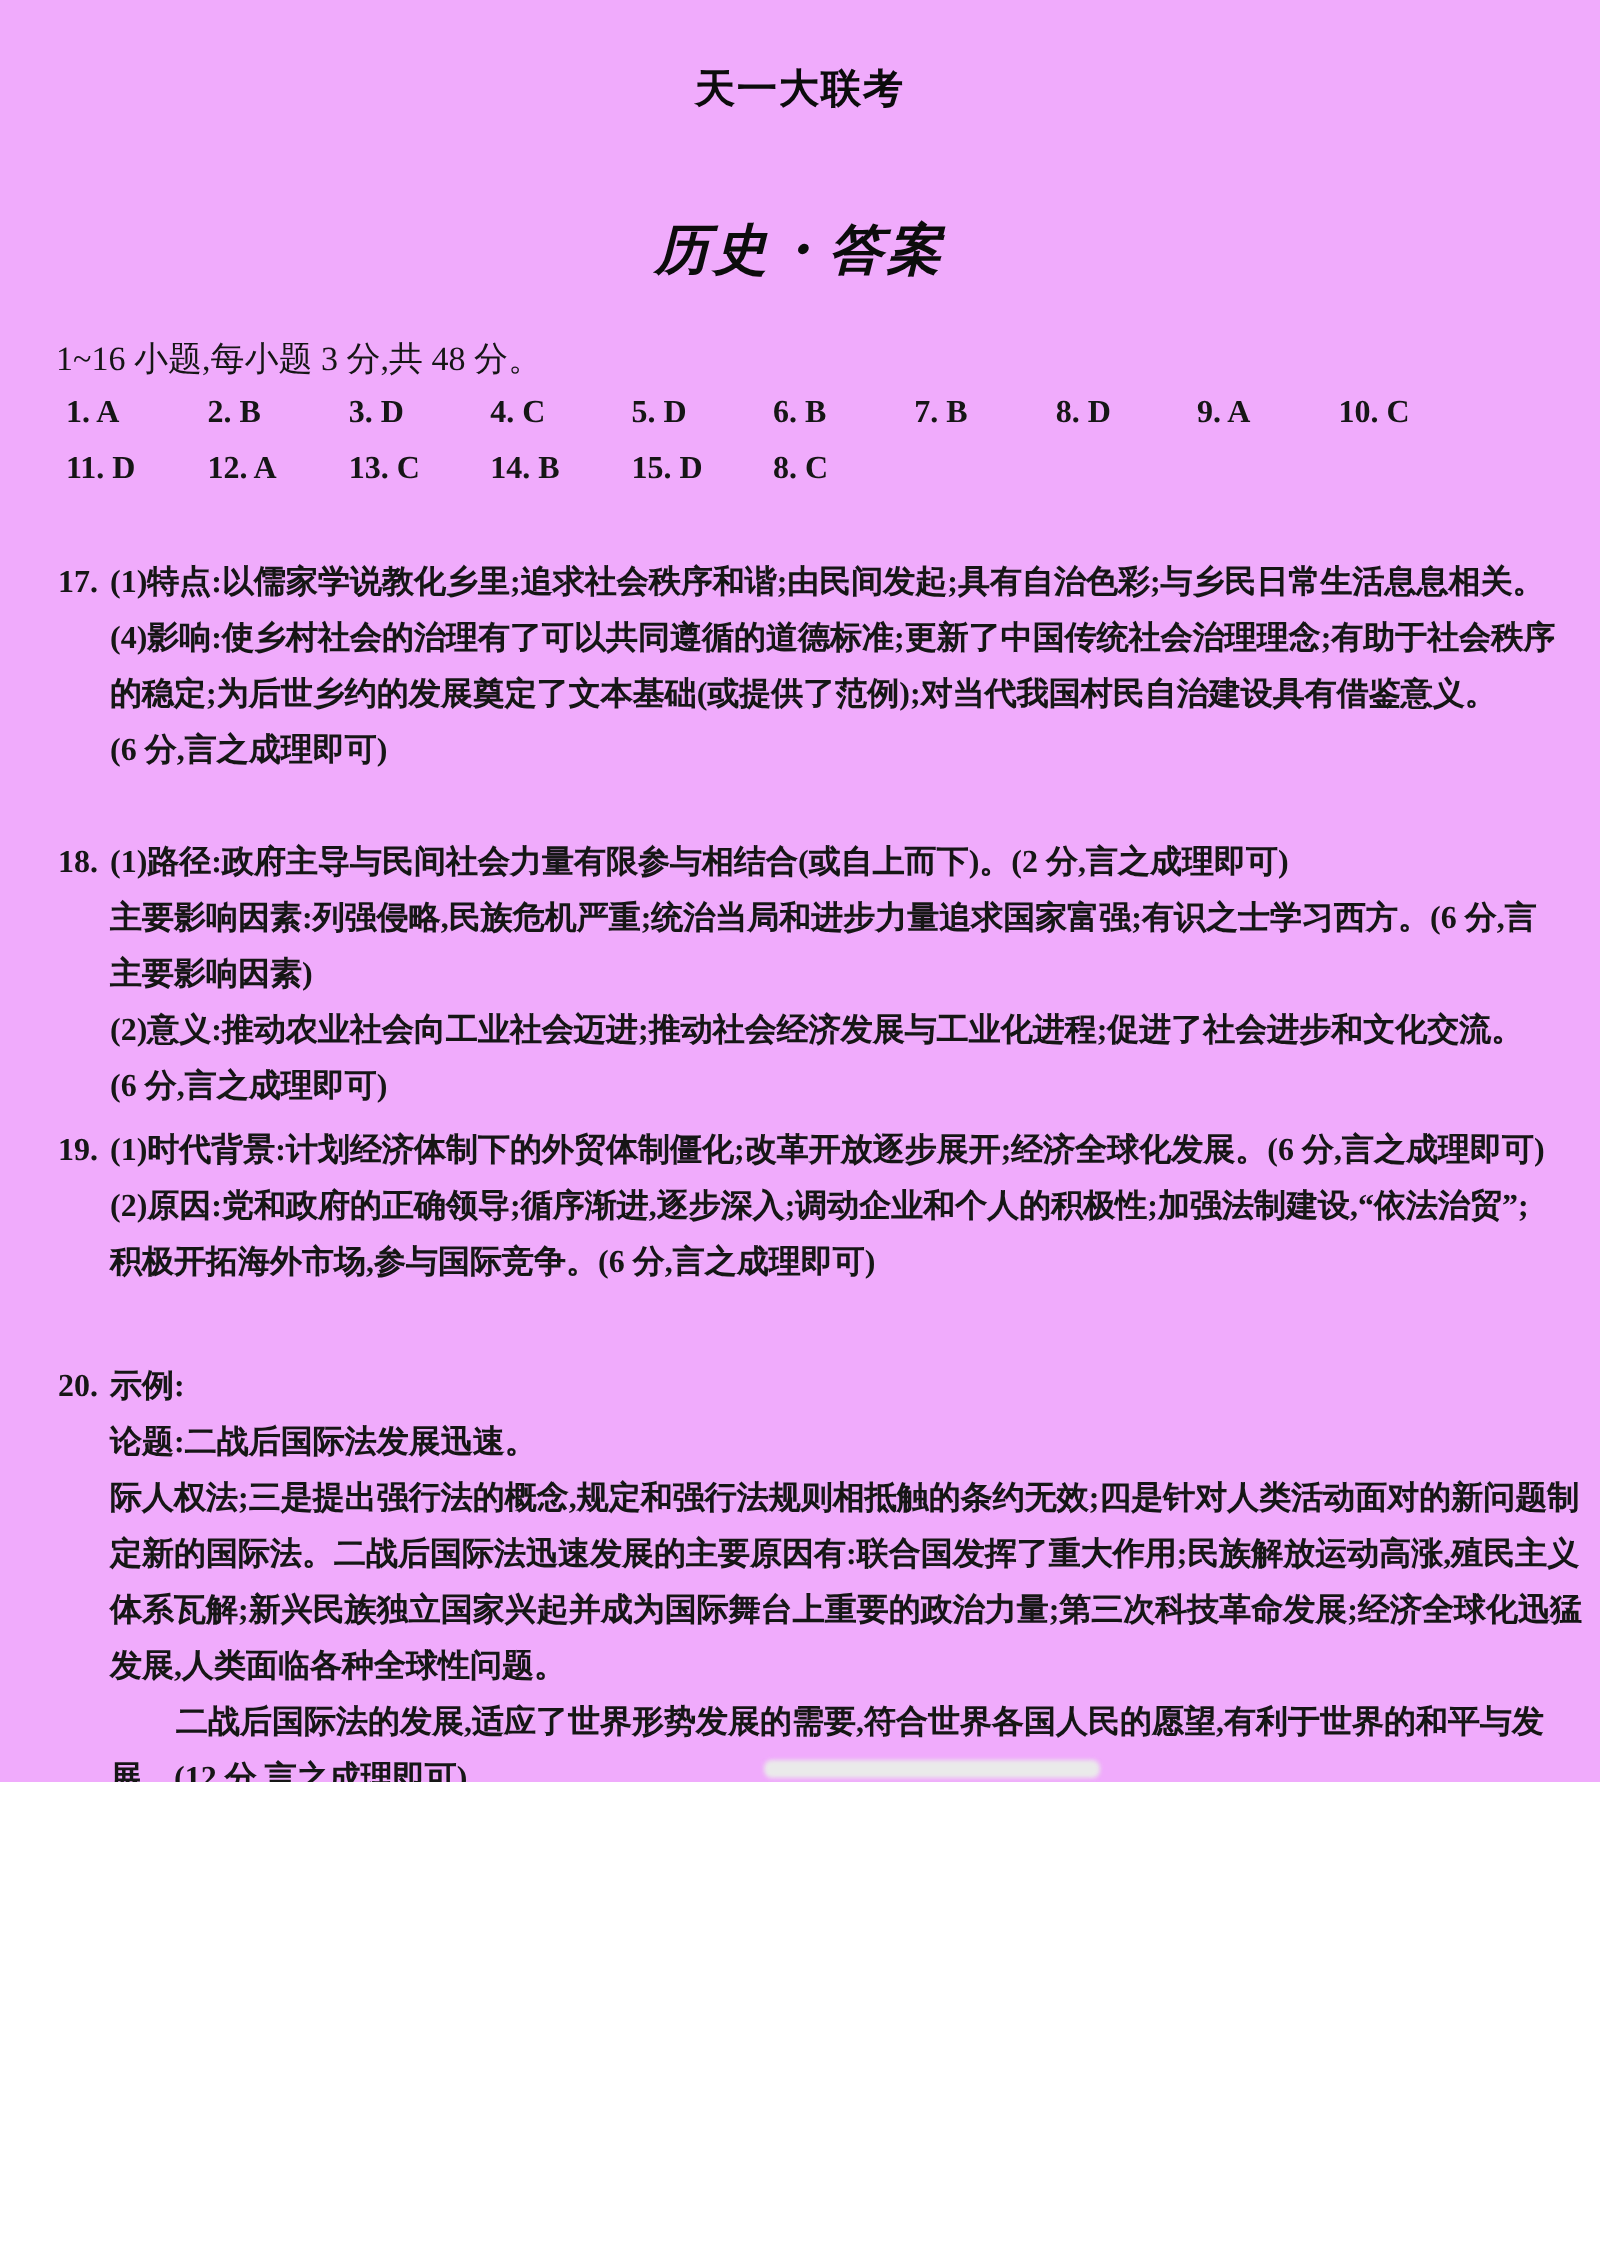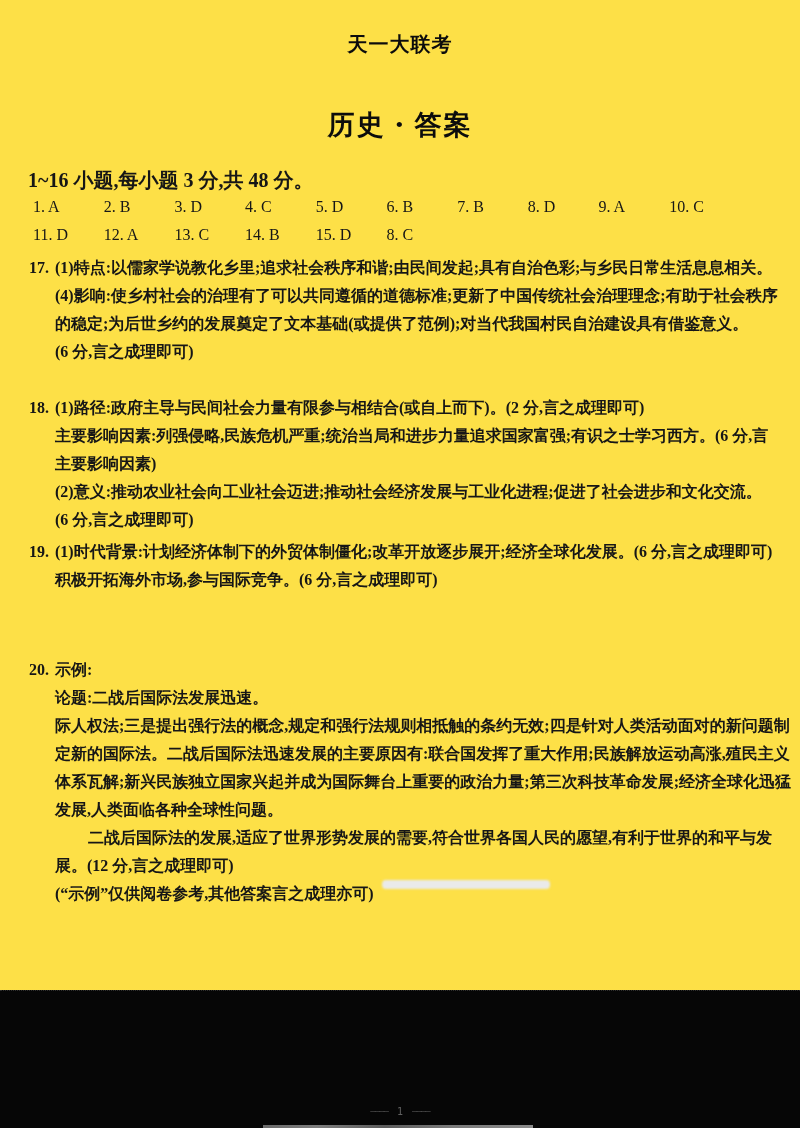--- a/index.html
+++ b/index.html
@@ -2,50 +2,50 @@
 <html><head>
 <meta charset="utf-8">
 <style>
   html,body{margin:0;padding:0;}
   body{
     width:800px;height:1131px;
     background:#ffffff;
     font-family:"Liberation Serif", serif;
   }
   .page{
-    position:relative;width:800px;height:1131px;
-    background:#fde047;overflow:hidden;color:#141414;
+    position:relative;width:800px;height:891px;
+    background:#f0abfc;overflow:hidden;color:#141414;
   }
   
   .hline{
     position:absolute;left:0;width:800px;text-align:center;
     font-family:"Liberation Sans", sans-serif;font-weight:bold;color:#0c0c0c;
     white-space:nowrap;
   }
   .brand{top:31px;font-size:20px;letter-spacing:1px;}
   .session{top:60px;font-size:21px;}
-  .subject{top:107px;font-size:27px;letter-spacing:2px;}
+  .subject{top:107px;font-size:27px;letter-spacing:2px;font-style:italic;}
   
   .tline{
     position:absolute;height:28px;line-height:28px;
-    font-size:20px;font-weight:bold;color:#161616;white-space:nowrap;text-align:right;
+    font-size:17px;font-weight:normal;color:#161616;white-space:nowrap;text-align:right;
   }
   .intro{left:28px;top:166px;}
   .ansrow{
     position:absolute;left:33px;display:flex;
-    font-size:16px;font-weight:normal;color:#161616;
+    font-size:16px;font-weight:bold;color:#161616;
     height:28px;line-height:28px;white-space:nowrap;
   }
   .row1{top:193px;}
   .row2{top:221px;}
   .ans{width:70.7px;}
   .ans:last-child{width:auto;}
   .q{
     position:absolute;left:55px;
-    font-size:16px;font-weight:bold;color:#161616;
+    font-size:16px;font-weight:bold;color:#161616;margin-top:24px;
   }
   .q .ln{height:28px;line-height:28px;white-space:nowrap;}
   .qnum{position:absolute;left:-26px;top:0;height:28px;line-height:28px;}
   .q17{top:254px;}
   .q18{top:394px;}
   .q19{top:538px;}
   .q20{top:656px;}
   .indent{padding-left:33px;}
   
   .smudge{
@@ -116,20 +116,21 @@
     <div class="ln">(1)路径:政府主导与民间社会力量有限参与相结合(或自上而下)。(2 分,言之成理即可)</div>
     <div class="ln">主要影响因素:列强侵略,民族危机严重;统治当局和进步力量追求国家富强;有识之士学习西方。(6 分,言</div>
     <div class="ln">主要影响因素)</div>
     <div class="ln">(2)意义:推动农业社会向工业社会迈进;推动社会经济发展与工业化进程;促进了社会进步和文化交流。</div>
     <div class="ln">(6 分,言之成理即可)</div>
   </div>
 
   <div class="q q19">
     <span class="qnum">19.</span>
     <div class="ln">(1)时代背景:计划经济体制下的外贸体制僵化;改革开放逐步展开;经济全球化发展。(6 分,言之成理即可)</div>
+    <div class="ln">(2)原因:党和政府的正确领导;循序渐进,逐步深入;调动企业和个人的积极性;加强法制建设,“依法治贸”;</div>
     <div class="ln">积极开拓海外市场,参与国际竞争。(6 分,言之成理即可)</div>
   </div>
 
   <div class="q q20">
     <span class="qnum">20.</span>
     <div class="ln">示例:</div>
     <div class="ln">论题:二战后国际法发展迅速。</div>
     <div class="ln">际人权法;三是提出强行法的概念,规定和强行法规则相抵触的条约无效;四是针对人类活动面对的新问题制</div>
     <div class="ln">定新的国际法。二战后国际法迅速发展的主要原因有:联合国发挥了重大作用;民族解放运动高涨,殖民主义</div>
     <div class="ln">体系瓦解;新兴民族独立国家兴起并成为国际舞台上重要的政治力量;第三次科技革命发展;经济全球化迅猛</div>

